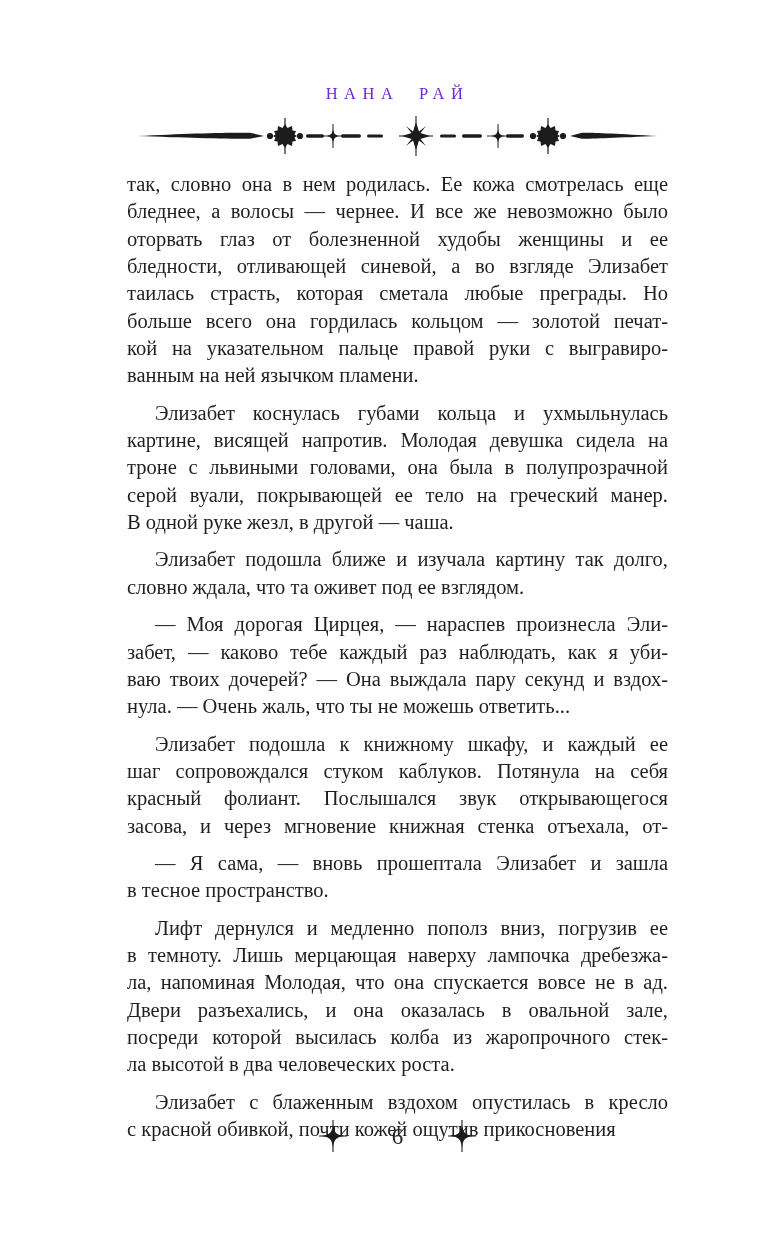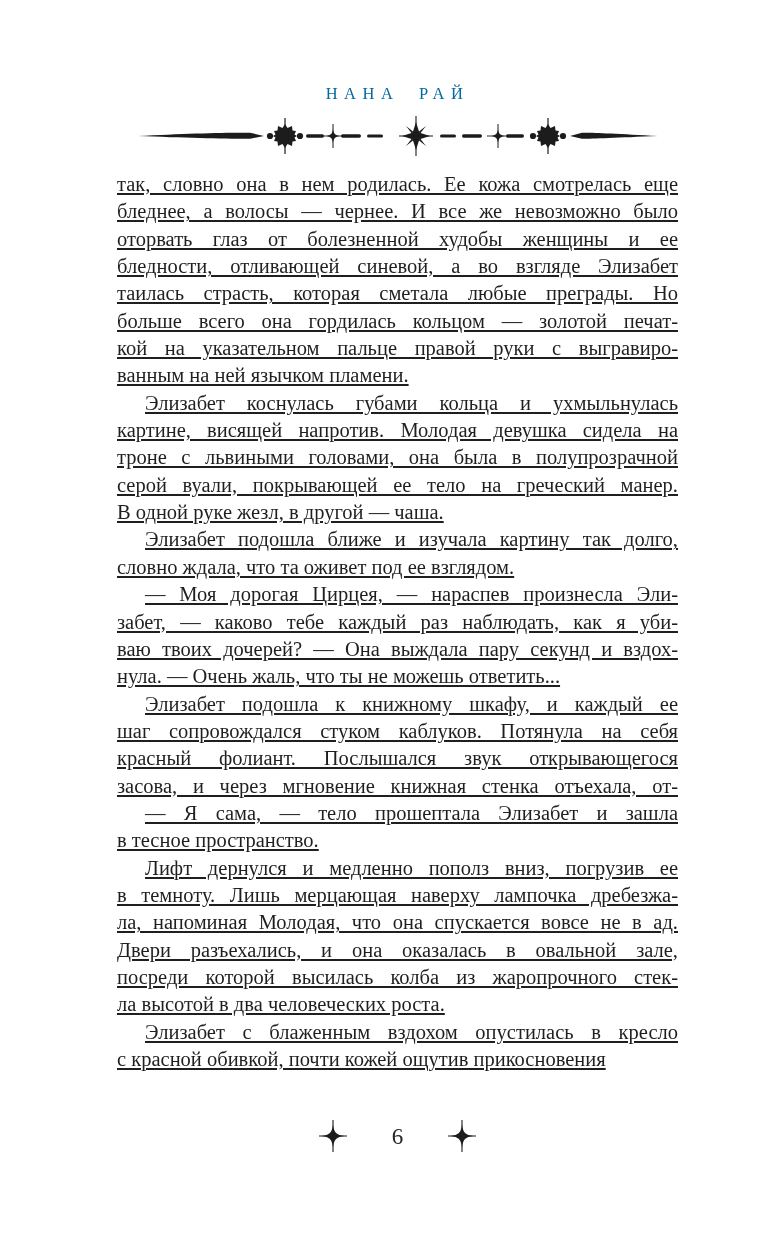--- a/index.html
+++ b/index.html
@@ -16,33 +16,33 @@
     margin-left:117px;
   }
   .running-head {
     margin-top:84px;
     height:20px;
     text-align:center;
     font-size:16.5px;
     line-height:20px;
     letter-spacing:6.5px;
     word-spacing:9px;
-    color:#0369a1;
+    color:#6d28d9;
   }
   .divider-wrap {
     margin-top:12px;
     text-align:center;
   }
   .divider-wrap svg { display:block; margin:0 auto; }
   .body-text {
     margin-top:15px;
     font-size:20.5px;
     line-height:27.35px;
   }
-  p.para { margin:0; padding:0;text-decoration:underline; }
+  p.para { margin:10px; padding:0; }
   .line {
     display:block;
     text-align:justify;
     text-align-last:justify;
   }
   .line.last { text-align-last:left; }
   .para.indent .line:first-child { text-indent:28px; }
   .footer {
     position:absolute;
     left:117px; top:1114px;
@@ -146,21 +146,21 @@
           <span class="line">ваю твоих дочерей? — Она выждала пару секунд и вздох-</span>
           <span class="line last">нула. — Очень жаль, что ты не можешь ответить...</span>
         </p>
         <p class="para indent">
           <span class="line">Элизабет подошла к книжному шкафу, и каждый ее</span>
           <span class="line">шаг сопровождался стуком каблуков. Потянула на себя</span>
           <span class="line">красный фолиант. Послышался звук открывающегося</span>
           <span class="line">засова, и через мгновение книжная стенка отъехала, от-</span>
         </p>
         <p class="para indent">
-          <span class="line">— Я сама, — тело прошептала Элизабет и зашла</span>
+          <span class="line">— Я сама, — вновь прошептала Элизабет и зашла</span>
           <span class="line last">в тесное пространство.</span>
         </p>
         <p class="para indent">
           <span class="line">Лифт дернулся и медленно пополз вниз, погрузив ее</span>
           <span class="line">в темноту. Лишь мерцающая наверху лампочка дребезжа-</span>
           <span class="line">ла, напоминая Молодая, что она спускается вовсе не в ад.</span>
           <span class="line">Двери разъехались, и она оказалась в овальной зале,</span>
           <span class="line">посреди которой высилась колба из жаропрочного стек-</span>
           <span class="line last">ла высотой в два человеческих роста.</span>
         </p>

